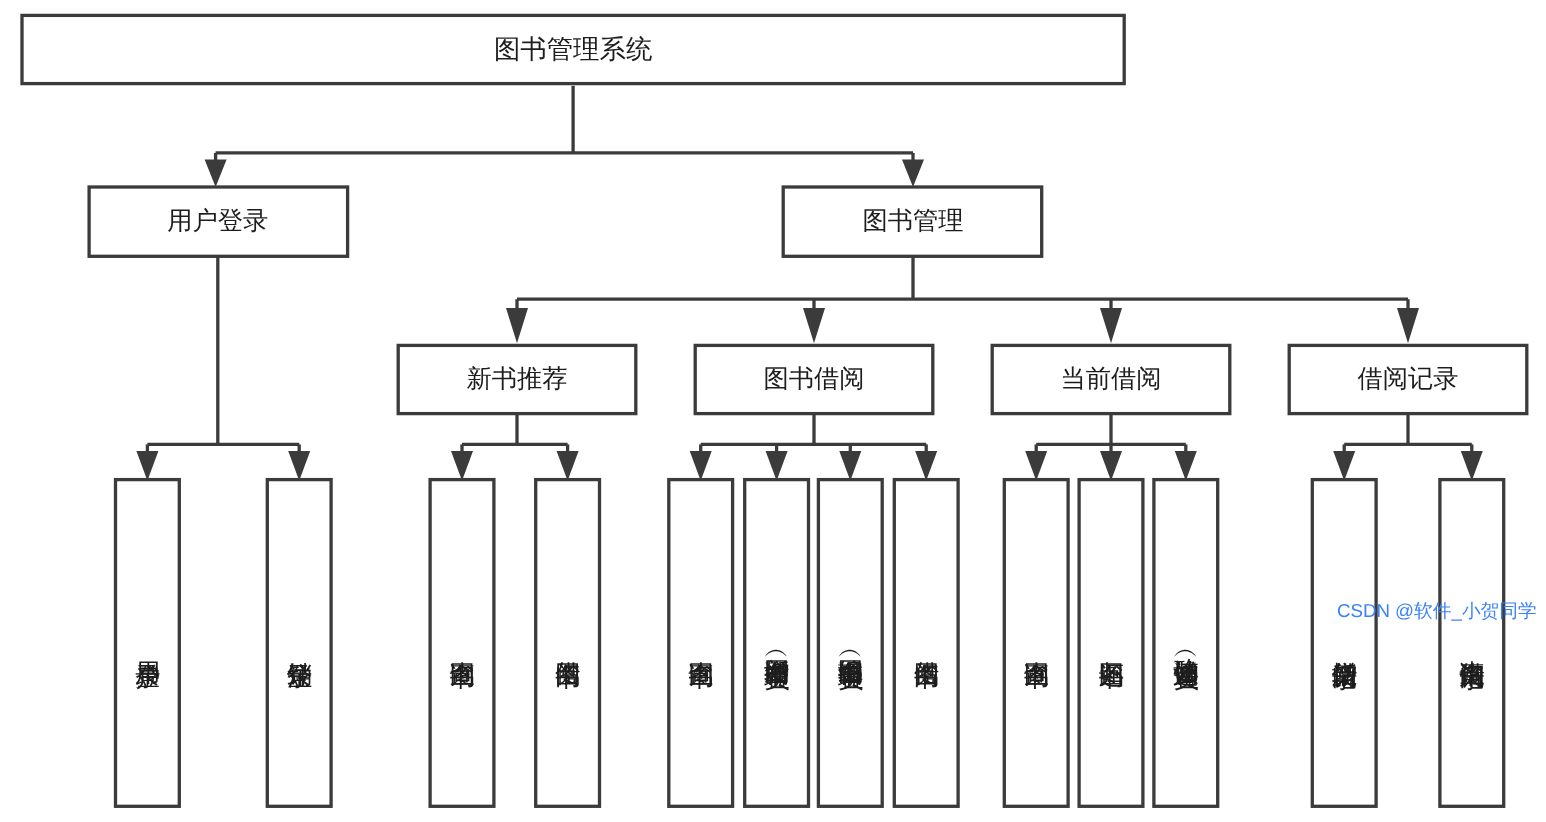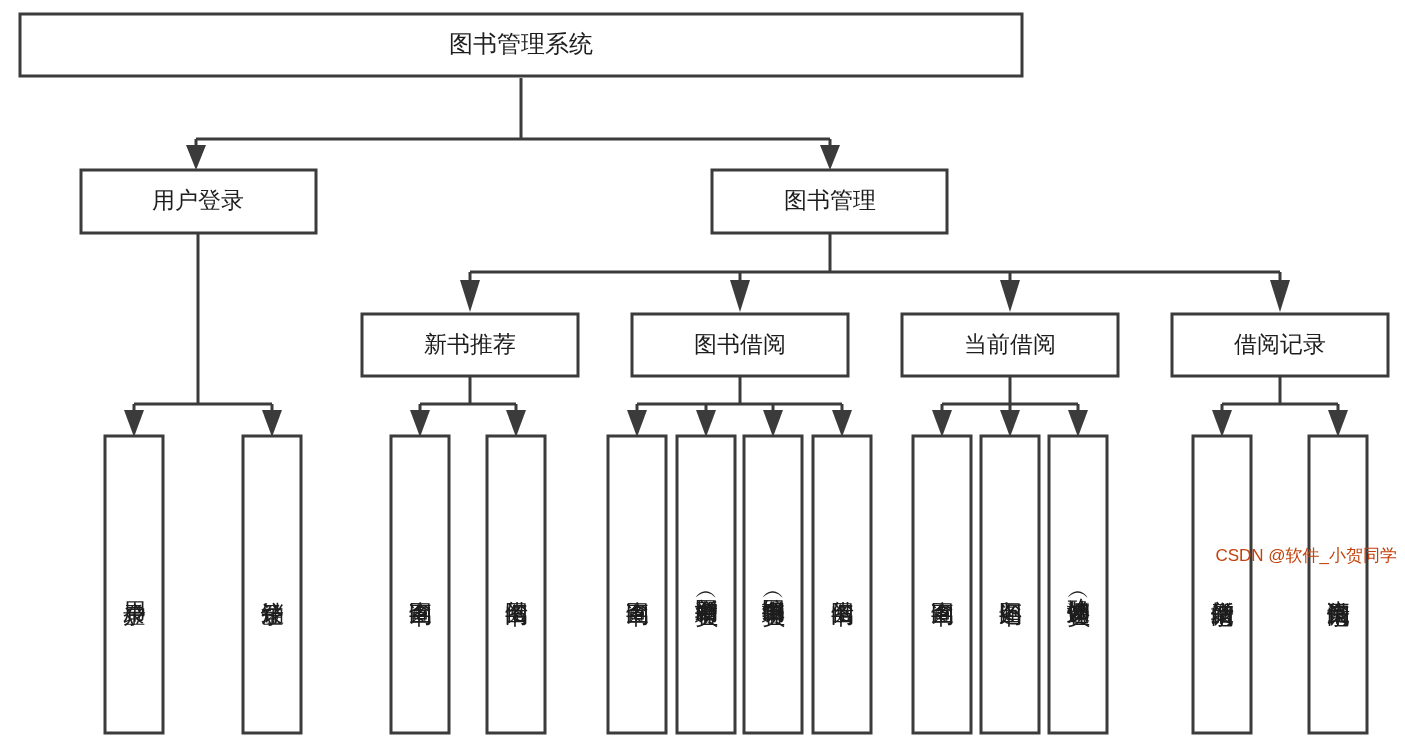--- a/index.html
+++ b/index.html
@@ -64,21 +64,21 @@
     justify-content: center;
     white-space: nowrap;
     pointer-events: none;
   }
   .watermark {
     position: absolute;
     right: 8px;
     bottom: 6px;
     font-family: "Liberation Sans", "DejaVu Sans", sans-serif;
     font-size: 17px;
-    color: #c2410c;
+    color: #3b82f6;
     white-space: nowrap;
   }
 </style>
 </head>
 <body>
 
 <div id="diagram-root">
 
   <svg class="diagram" viewBox="0 0 1405 747" xmlns="http://www.w3.org/2000/svg">
 

